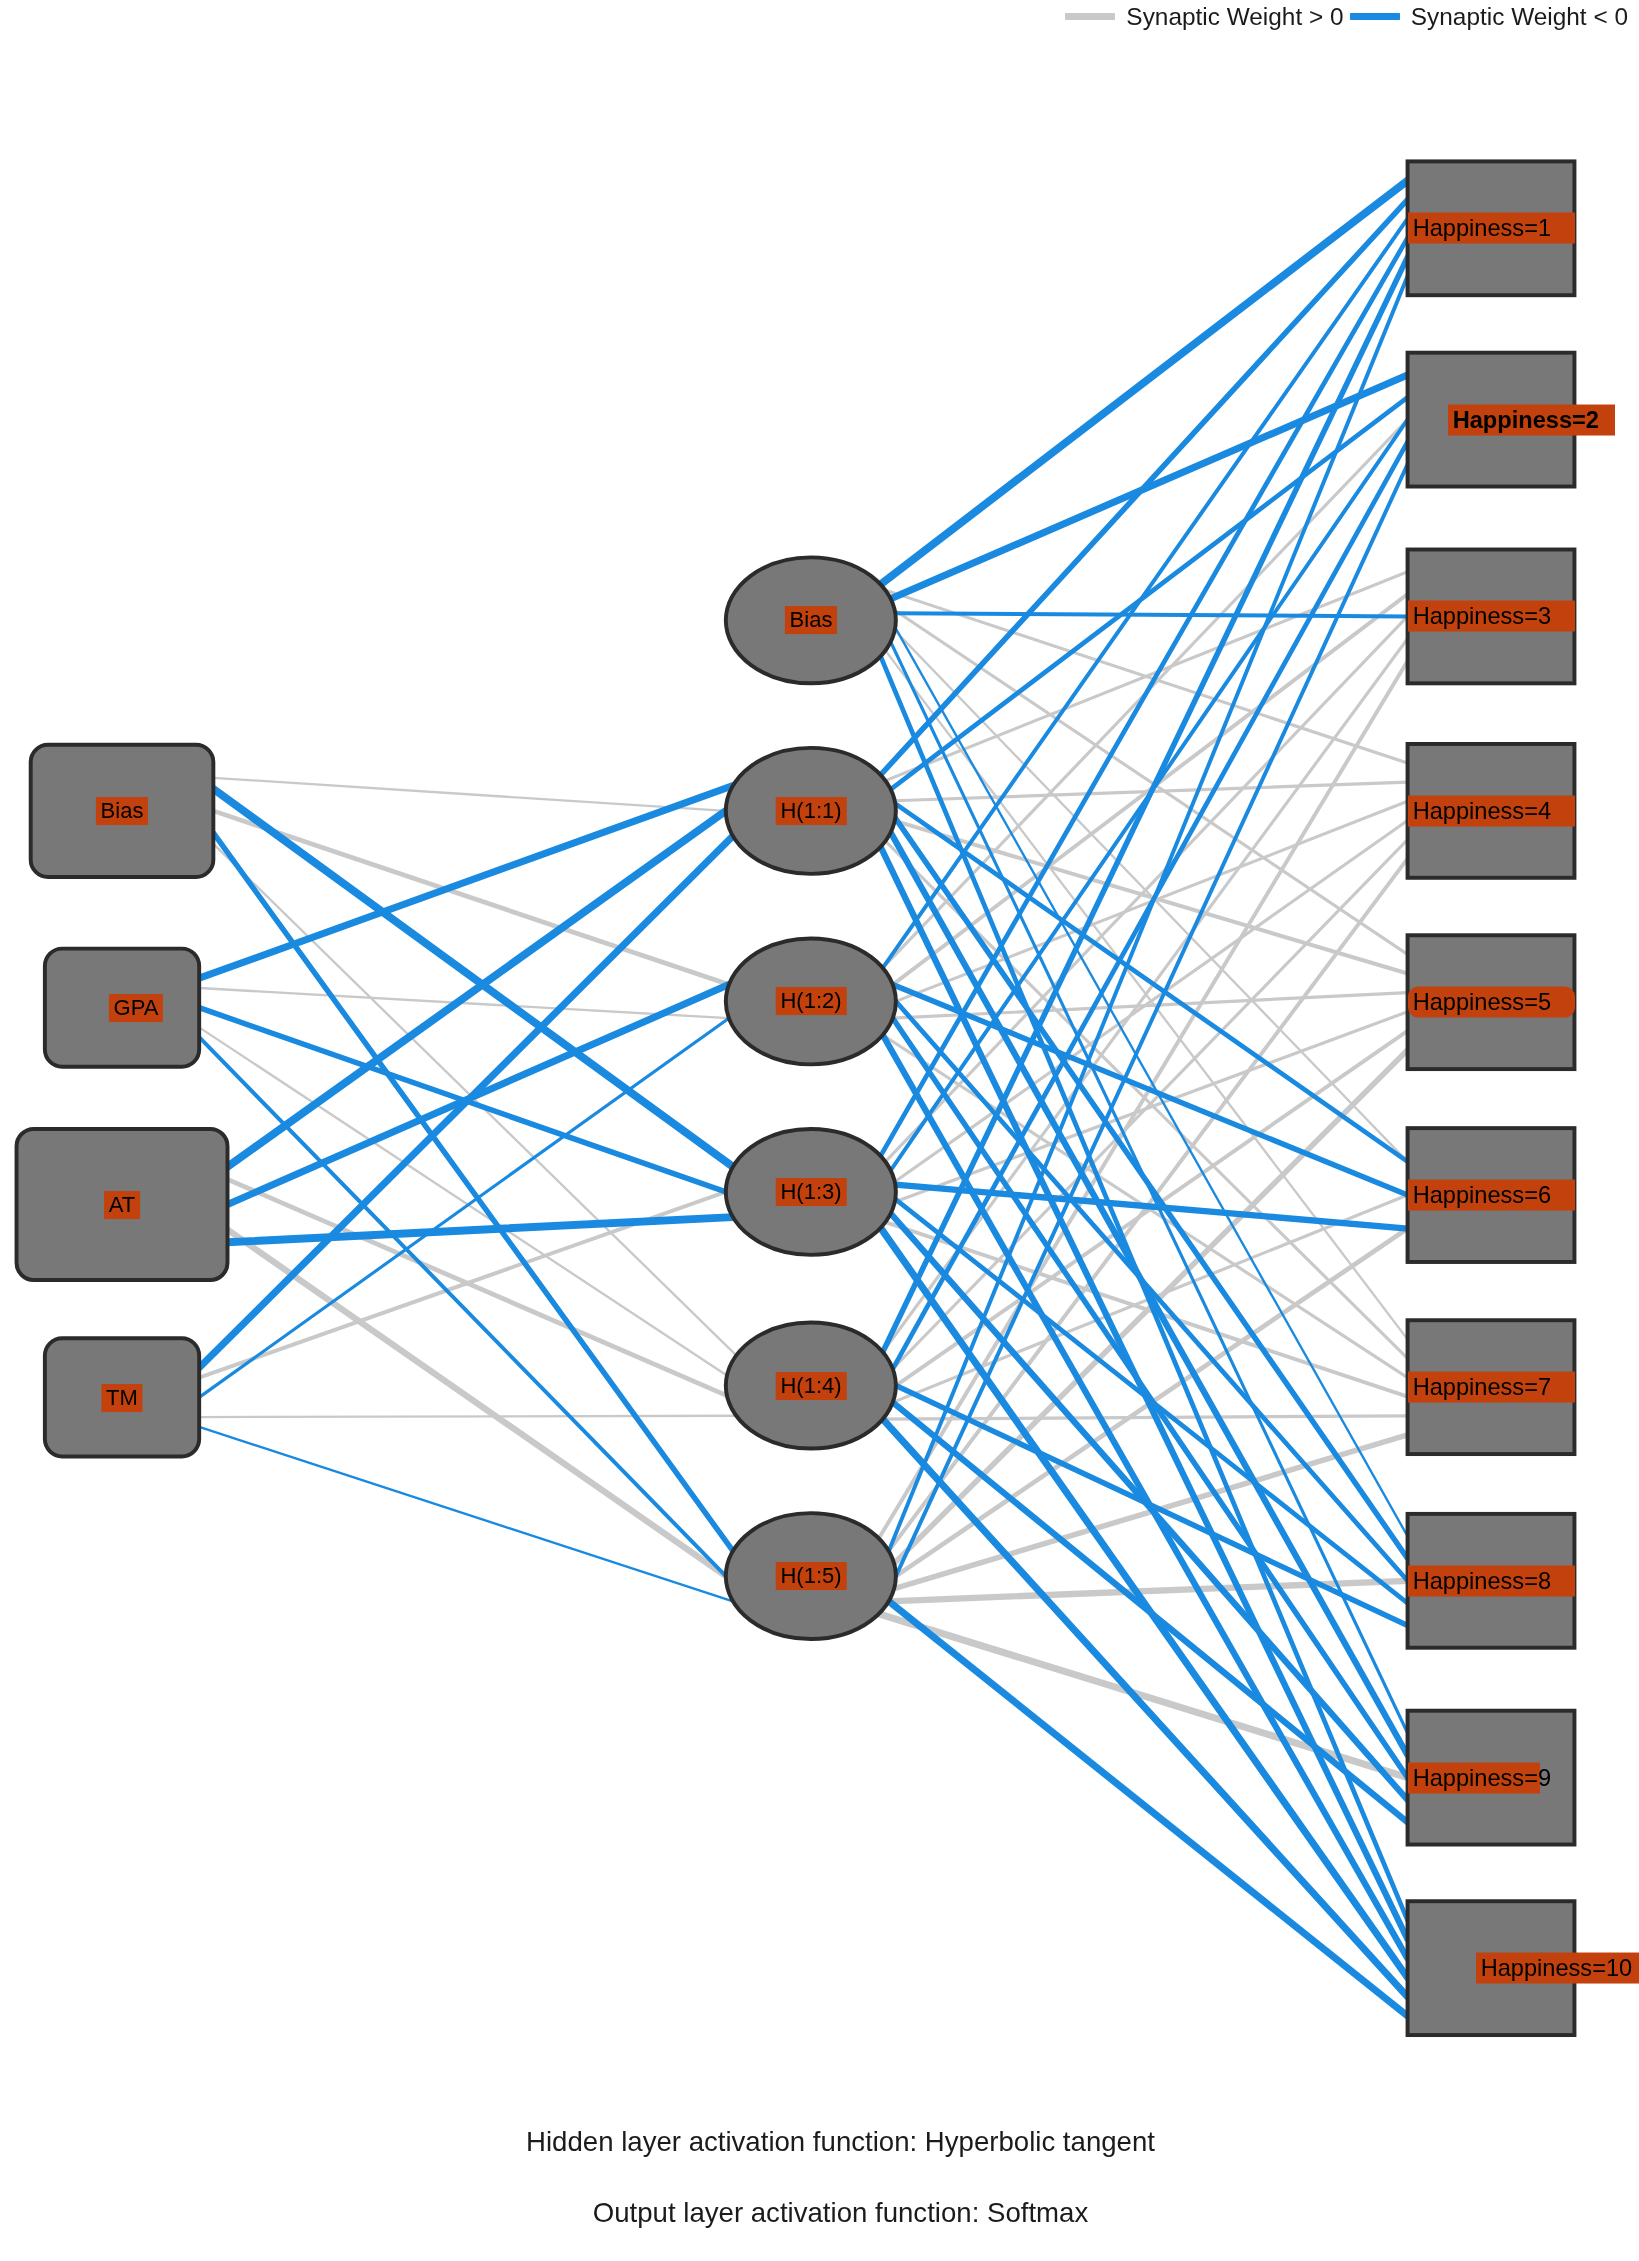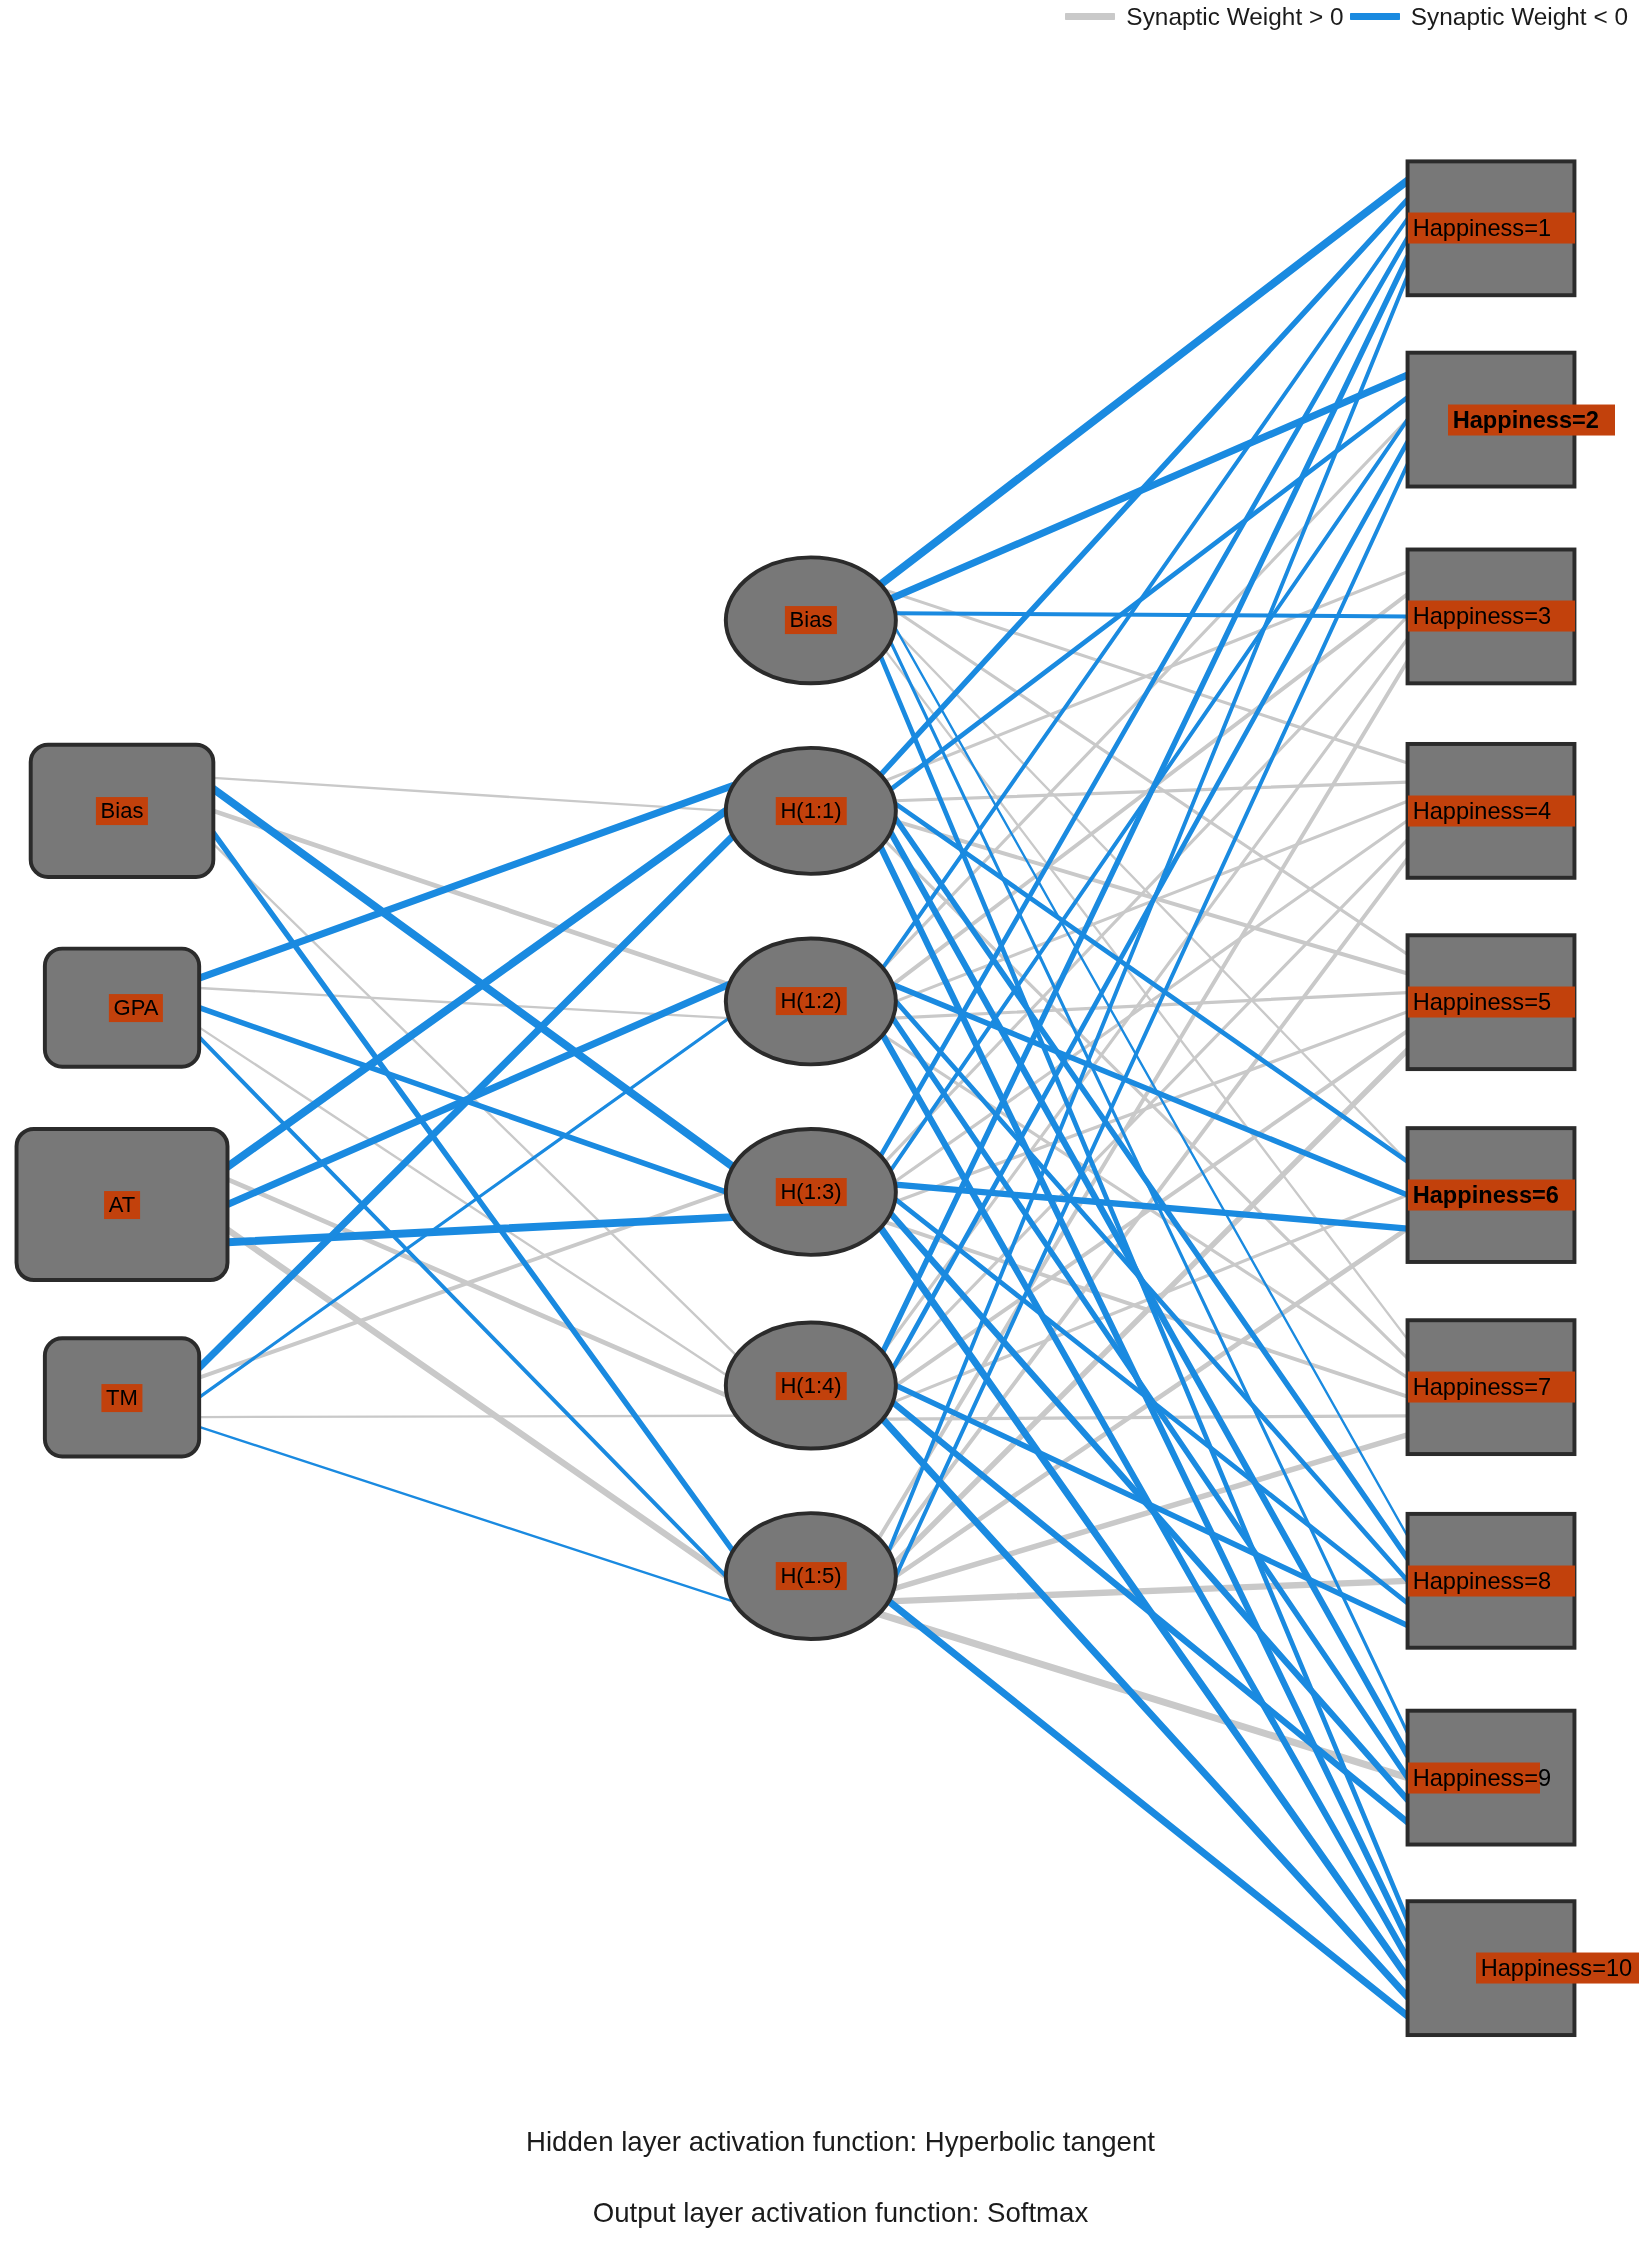--- a/index.html
+++ b/index.html
@@ -161,22 +161,22 @@
       <div class="node-label" style="left: 811px; top: 620px;">Bias</div>
       <div class="node-label" style="left: 811px; top: 811px;">H(1:1)</div>
       <div class="node-label" style="left: 811px; top: 1001px;">H(1:2)</div>
       <div class="node-label" style="left: 811px; top: 1192px;">H(1:3)</div>
       <div class="node-label" style="left: 811px; top: 1386px;">H(1:4)</div>
       <div class="node-label" style="left: 811px; top: 1576px;">H(1:5)</div>
       <div class="node-label out" style="left: 1408px; top: 228px; width: 167px;">Happiness=1</div>
       <div class="node-label out" style="left: 1448px; top: 420px; width: 167px; font-weight: bold;">Happiness=2</div>
       <div class="node-label out" style="left: 1408px; top: 616px; width: 167px;">Happiness=3</div>
       <div class="node-label out" style="left: 1408px; top: 811px; width: 167px;">Happiness=4</div>
-      <div class="node-label out" style="left: 1408px; top: 1002px; width: 167px;">Happiness=5</div>
-      <div class="node-label out" style="left: 1408px; top: 1195px; width: 167px; font-weight: bold;">Happiness=6</div>
+      <div class="node-label out" style="left: 1408px; top: 1002px; width: 167px; border-radius: 10px;">Happiness=5</div>
+      <div class="node-label out" style="left: 1408px; top: 1195px; width: 167px;">Happiness=6</div>
       <div class="node-label out" style="left: 1408px; top: 1387px; width: 167px;">Happiness=7</div>
       <div class="node-label out" style="left: 1408px; top: 1581px; width: 167px;">Happiness=8</div>
       <div class="node-label out" style="left: 1408px; top: 1778px; width: 132px;">Happiness=9</div>
       <div class="node-label out" style="left: 1476px; top: 1968px; width: 167px;">Happiness=10</div>
     </div>
 
   <div class="legend">
     <div class="legend-row">
       <span class="legend-swatch" style="background: rgb(201, 201, 201);"></span>
       <span class="legend-label">Synaptic Weight &gt; 0</span>

